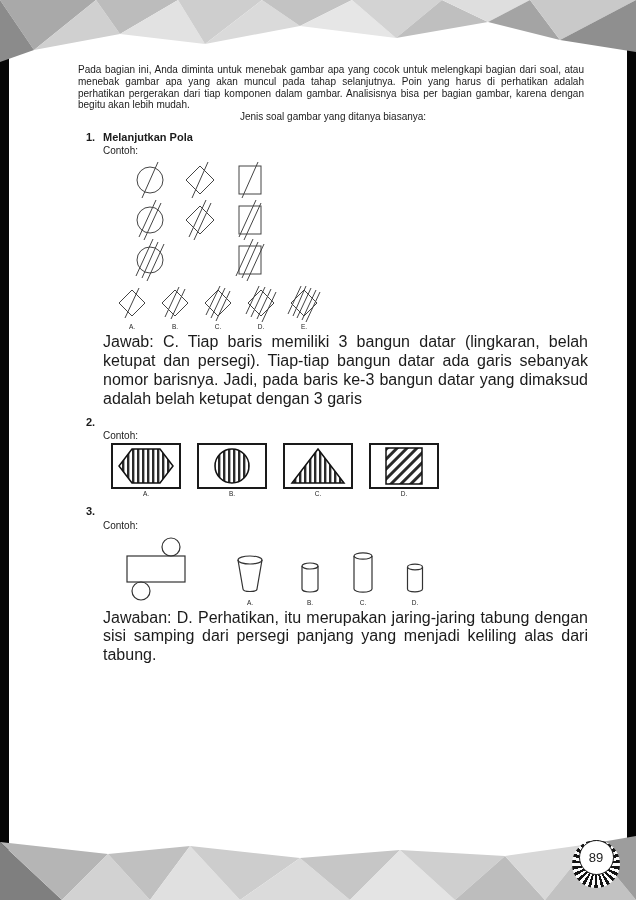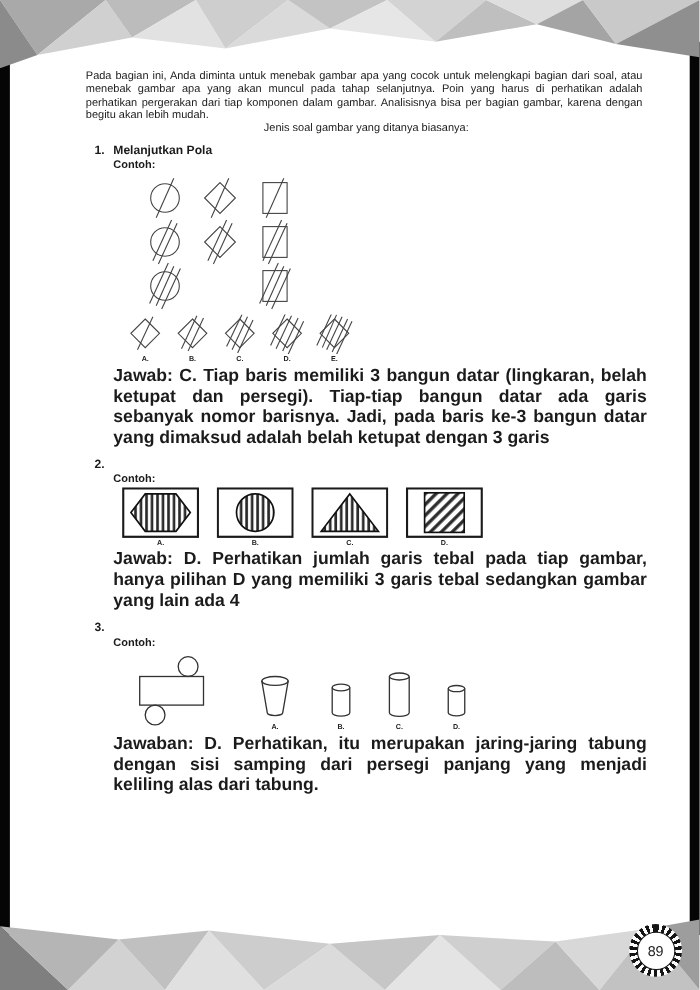--- a/index.html
+++ b/index.html
@@ -27,42 +27,42 @@
   .header-title { position:absolute; left:88px; top:19px; font-weight:bold; font-size:16px; letter-spacing:.2px; white-space:nowrap; }
 
   .sec-head { font-weight:bold; font-size:12.5px; margin-left:2px; margin-bottom:3px; }
   .intro { font-size:10px; line-height:1.18; text-align:justify; margin-left:14px; margin-right:4px; }
   .intro b { font-weight:normal; }
   .intro-tail { font-size:10px; line-height:1.2; margin-left:14px;text-align:center; }
 
   .item { margin-left:22px; margin-top:8px; }
   .item-head { display:flex; font-weight:bold; font-size:11px; line-height:1.2; text-align:justify; }
   .item-num { width:17px; flex:0 0 17px; }
-  .item-body { margin-left:17px;font-weight:bold; }
+  .item-body { margin-left:17px; }
   .contoh { font-size:10px; margin-top:1px; }
   .answer { font-size:16px; line-height:1.17; text-align:justify; margin-top:3px; }
 
   .fig { margin-top:2px; }
   .fig svg { display:block; }
   .fig-grid { margin-left:12px; }
   .opt-row { display:flex; align-items:flex-end; gap:9px; margin-left:12px; margin-top:2px; }
   .opt-col { display:flex; flex-direction:column; align-items:center; }
   .opt-label { font-size:6.5px; color:#222; margin-top:1px; }
 
   .fig2-row { display:flex; align-items:flex-end; gap:16px; margin-left:8px; margin-top:2px; }
   .fig3-row { display:flex; align-items:flex-end; gap:26px; margin-left:8px; margin-top:3px; }
 
   .shape-stroke { fill:none; stroke:#444; stroke-width:1; }
   .slash { stroke:#444; stroke-width:1; }
   .cyl { fill:none; stroke:#333; stroke-width:1.2; }
 
   .page-badge { position:absolute; right:16px; bottom:12px; z-index:5; }
   .burst { width:48px; height:48px; border-radius:50%;
            background:repeating-conic-gradient(#141414 0deg 8deg, #fbfbfb 8deg 16deg);
-           display:flex; align-items:center; justify-content:center; }
+           display:flex; justify-content:center; }
   .burst-inner { width:35px; height:35px; border-radius:50%; background:#ffffff; border:1px solid #1a1a1a;
                  display:flex; align-items:center; justify-content:center; font-size:13px; color:#222; }
 </style>
 </head>
 <body>
 
 <div class="side-bar left"></div>
 <div class="side-bar right"></div>
 
 <svg class="mosaic top" width="636" height="62" viewBox="0 0 636 62">
@@ -253,21 +253,20 @@
                   <rect x="1" width="3" height="7" fill="#2a2a2a"></rect>
                 </pattern>
               </defs>
             <rect x="1" y="1" width="68" height="44" fill="#fff" stroke="#1a1a1a" stroke-width="2"></rect>
             <rect x="17" y="5" width="36" height="36" fill="url(#st-d)" stroke="#111" stroke-width="1.5"></rect>
           </svg>
           <span class="opt-label">D.</span>
         </div>
       </div>
 
-      <p class="answer">Jawab: D. Perhatikan jumlah garis tebal pada tiap gambar, hanya pilihan D yang memiliki 3 garis tebal sedangkan gambar yang lain ada 4</p>
     </div>
   </div>
 
   <div class="item">
     <div class="item-head">
       <span class="item-num">3.</span>
     </div>
     <div class="item-body">
       <div class="contoh">Contoh:</div>
 

